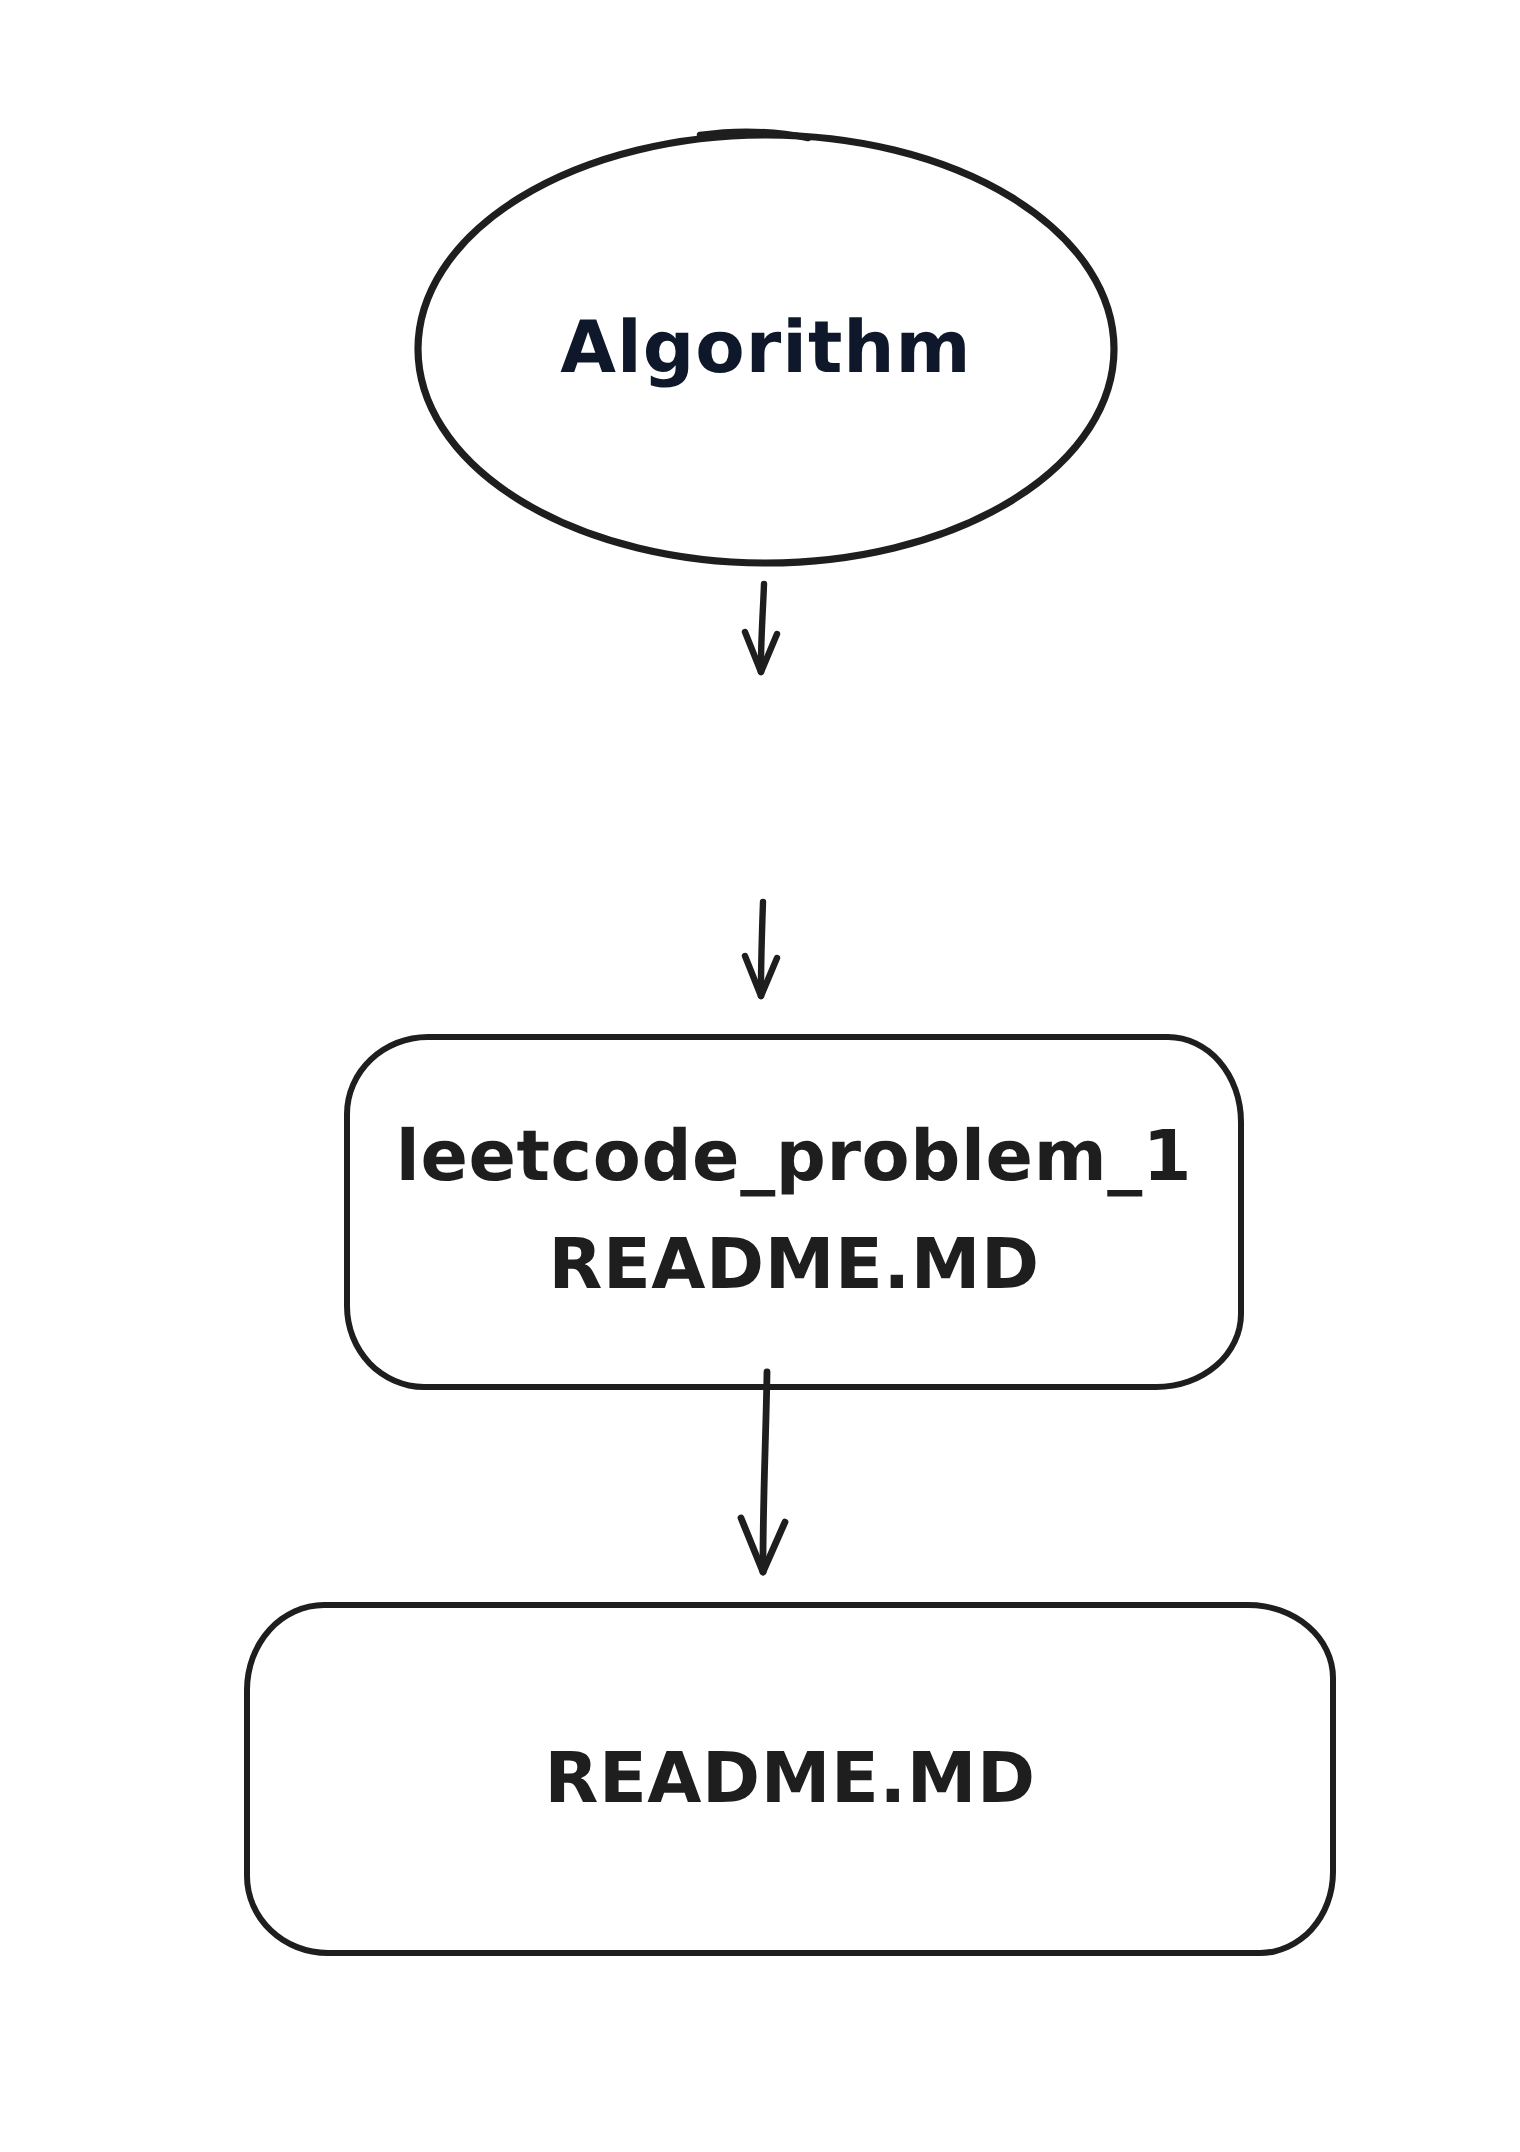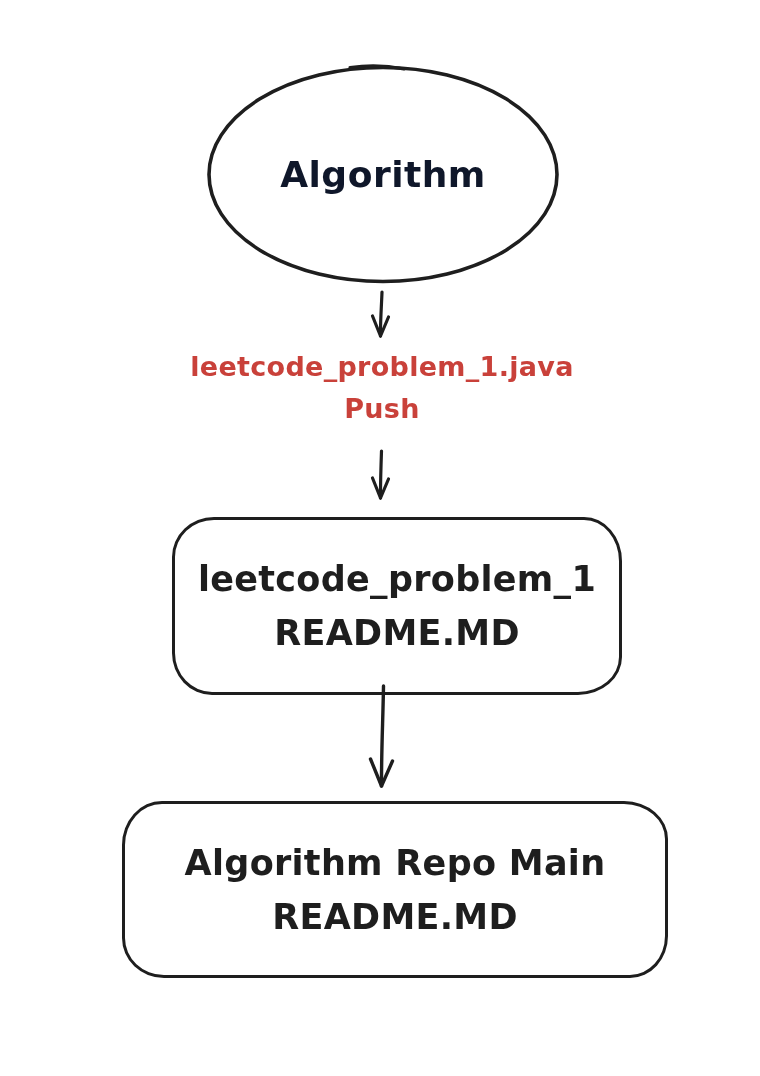--- a/index.html
+++ b/index.html
@@ -118,28 +118,23 @@
       <path d="M 383.5 686 C 383 718 381.5 748 381.5 781" stroke-width="3.4"></path>
       <path d="M 370.5 759 L 381.5 786" stroke-width="3.4"></path>
       <path d="M 392.5 761 L 381.5 786" stroke-width="3.4"></path>
     </g>
   </svg>
 
   <div class="node-label ellipse-label-wrap">
     <div class="line">Algorithm</div>
   </div>
 
-  <div class="node-label edge-label-wrap">
-    <div class="line">leetcode_problem_1.java</div>
-    <div class="line">Push</div>
-  </div>
 
   <div class="hand-box box-problem">
     <div class="line">leetcode_problem_1</div>
     <div class="line">README.MD</div>
   </div>
 
   <div class="hand-box box-main">
-    <div class="line">Algorithm Repo Main</div>
     <div class="line">README.MD</div>
   </div>
 
 </div>
 
 </body></html>

